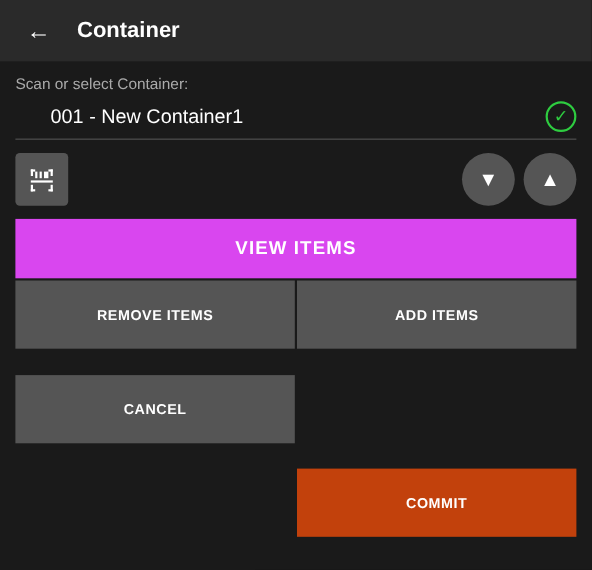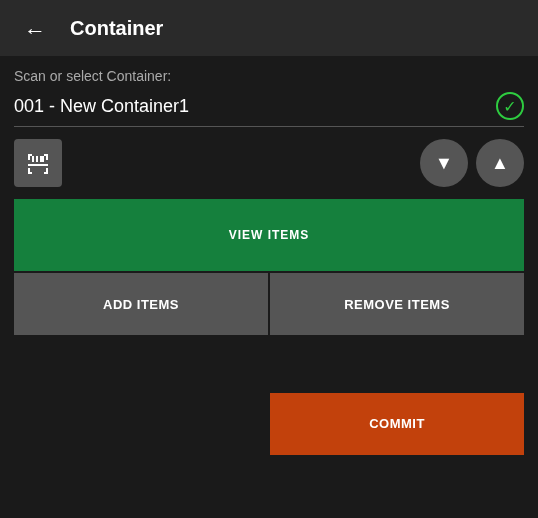--- a/index.html
+++ b/index.html
@@ -62,20 +62,21 @@
       align-items: center;
       border-bottom: 1px solid #555;
       padding-bottom: 6px;
       margin-bottom: 12px;
     }
 
     .container-value {
       color: #ffffff;
       font-size: 18px;
       flex: 1;
+      margin-left: 32px;
     }
 
     .check-icon {
       width: 28px;
       height: 28px;
       border-radius: 50%;
       border: 2.5px solid #2ecc40;
       display: flex;
       align-items: center;
       justify-content: center;
@@ -122,27 +123,27 @@
 
     
     .btn-area {
       flex: 1;
       display: flex;
       flex-direction: column;
       gap: 0;
     }
 
     .view-items-btn {
-      background: #15803d;
-      border: none;
-      color: #ffffff;
-      font-size: 12px;
+      background: #d946ef;
+      border: none;
+      color: #ffffff;
+      font-size: 17px;
       font-weight: 700;
       letter-spacing: 1px;
-      height: 72px;
+      height: 54px;
       width: 100%;
       cursor: pointer;
       text-transform: uppercase;
       margin-bottom: 2px;
     }
 
     .btn-grid {
       display: grid;
       grid-template-columns: 1fr 1fr;
       gap: 2px;
@@ -215,20 +216,21 @@
     </button>
     <button class="tool-btn tool-btn-arrow">
       <span>▲</span>
     </button>
   </div>
 
   <div class="btn-area">
     <button class="view-items-btn">VIEW ITEMS</button>
 
     <div class="btn-grid">
+      <button class="action-btn">REMOVE ITEMS</button>
       <button class="action-btn">ADD ITEMS</button>
-      <button class="action-btn">REMOVE ITEMS</button>
+      <button class="action-btn">CANCEL</button>
       <div></div>
       <button class="action-btn commit-btn">COMMIT</button>
     </div>
   </div>
 
 </div>
 
 </body></html>

